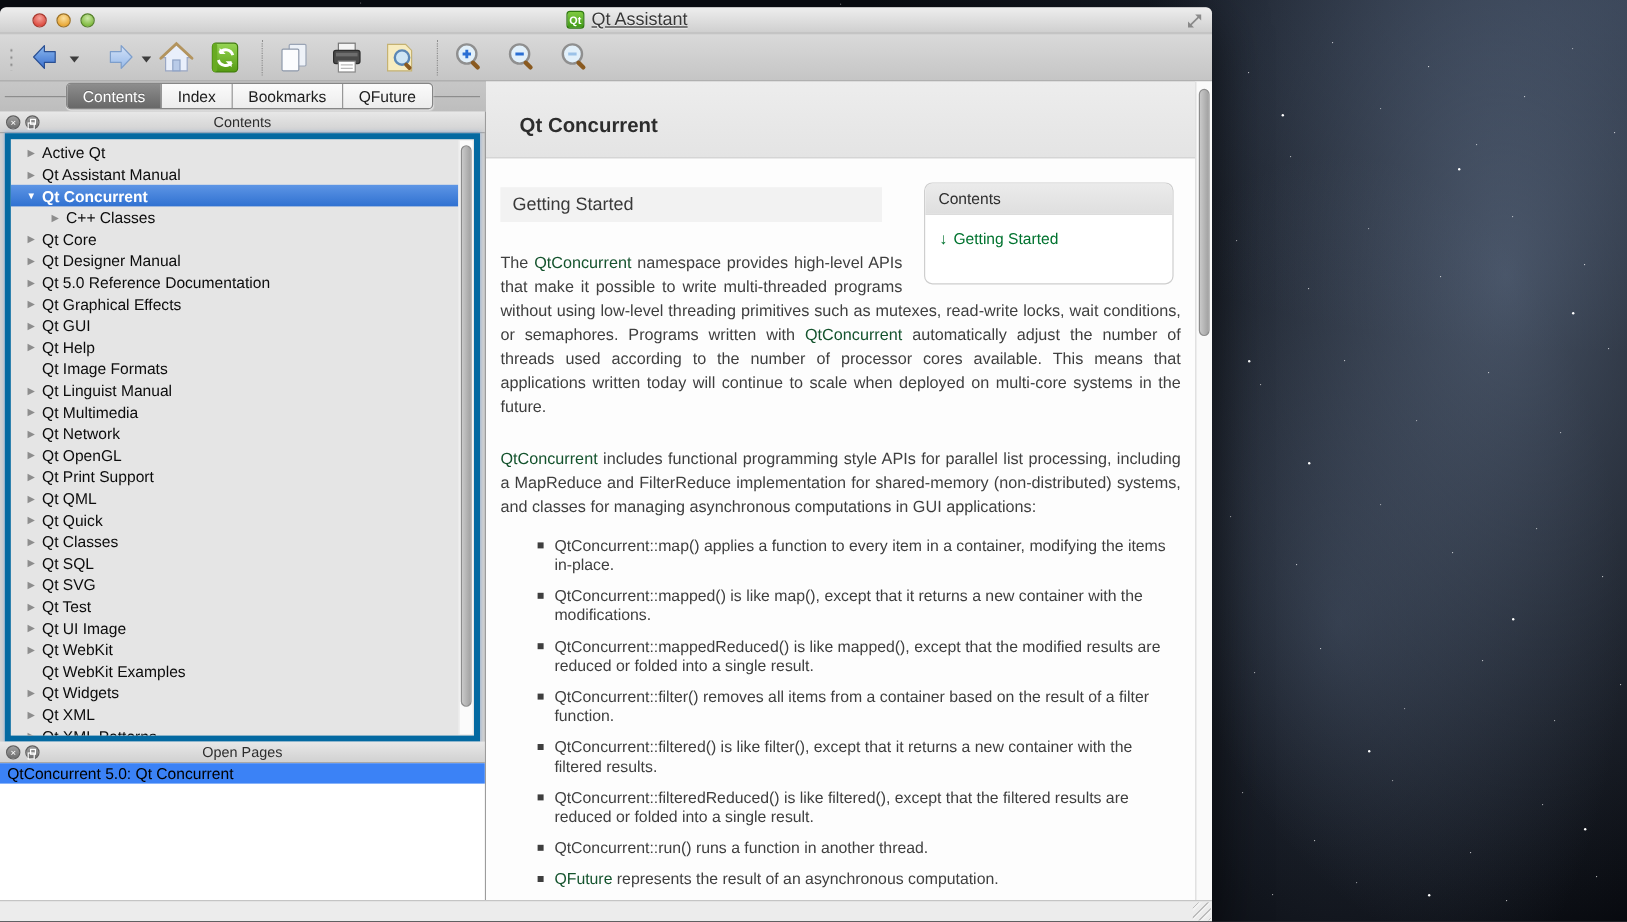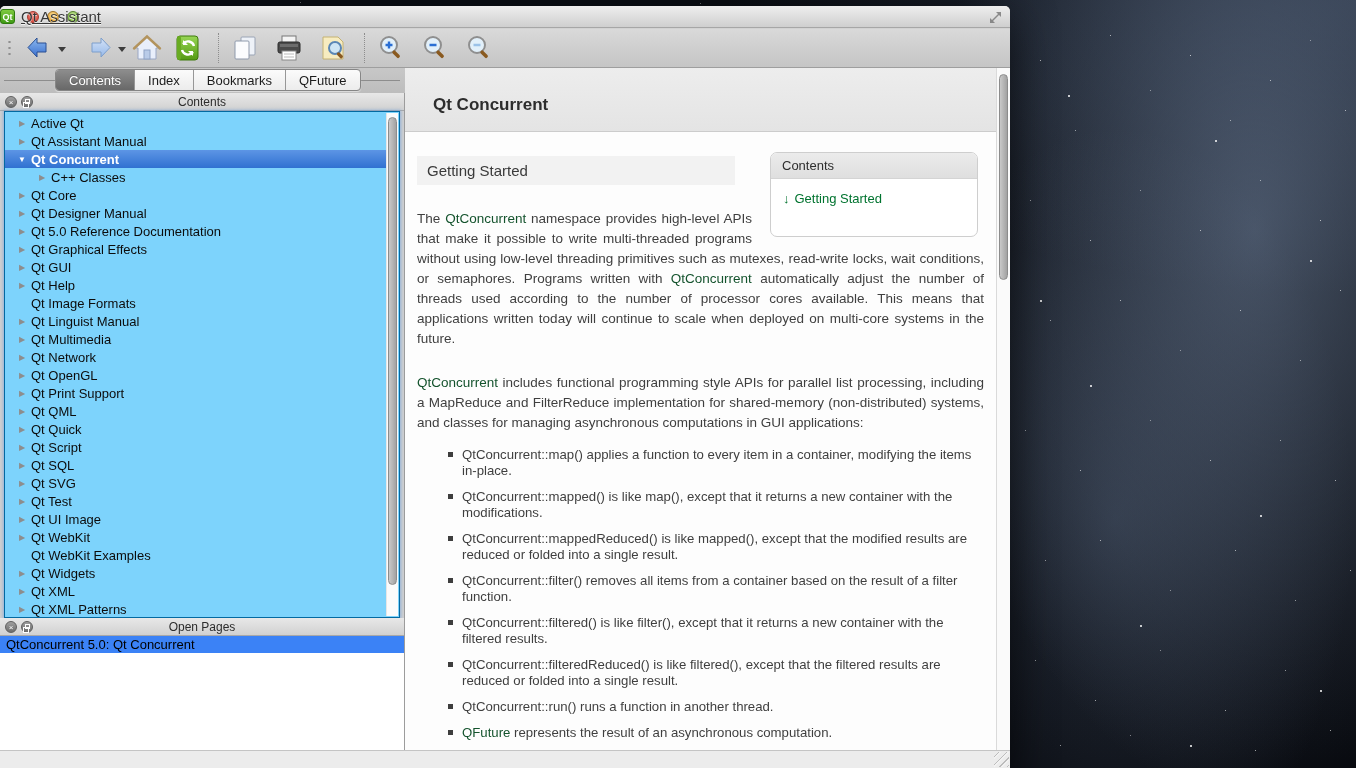--- a/index.html
+++ b/index.html
@@ -48,21 +48,21 @@
     border-radius:5px 5px 0 0; background:#d2d2d2; overflow:hidden;
     box-shadow:0 14px 44px rgba(0,0,0,.6); }
   .titlebar { position:absolute; top:0; left:0; right:0; height:22px;
     background:linear-gradient(#eeeeee,#cfcfcf); border-bottom:1px solid #a6a6a6;
     border-radius:5px 5px 0 0; }
   .traffic { position:absolute; left:27px; top:5px; display:flex; gap:8px; }
   .tl { width:12px; height:12px; border-radius:50%; display:inline-block; }
   .tl.red    { background:radial-gradient(circle at 50% 32%, #f5a29a, #dd4f44 72%); border:1px solid #a8392f; }
   .tl.yellow { background:radial-gradient(circle at 50% 32%, #fadf9d, #e9a93a 72%); border:1px solid #9d7124; }
   .tl.green  { background:radial-gradient(circle at 50% 32%, #cbe8a6, #82bb43 72%); border:1px solid #55812a; }
-  .title-group { position:absolute; inset:0; display:flex; align-items:center; gap:6px; }
+  .title-group { position:absolute; inset:0; display:flex; align-items:center; justify-content:center; gap:6px;padding-left:35px; }
   .qt-badge { width:15px; height:15px; border-radius:3px; color:#fff; font-size:9px; font-weight:bold;
     display:flex; align-items:center; justify-content:center;
     background:linear-gradient(#7fca40,#3f9a15); border:1px solid #2f7a0e; }
   .title-text { font-size:15px; color:#383838; text-shadow:0 1px 0 rgba(255,255,255,.7);text-decoration:underline; }
   .fs-icon { position:absolute; right:8px; top:5px; width:13px; height:13px; opacity:.75; }
 
   .toolbar { position:absolute; top:23px; left:0; right:0; height:39px;
     background:linear-gradient(#d9d9d9,#c5c5c5); border-bottom:1px solid #9e9e9e; }
   .tool-handle { position:absolute; left:7px; top:10px; width:5px; height:20px;
     background-image:radial-gradient(circle, #8f8f8f 1px, transparent 1.3px);
@@ -90,21 +90,21 @@
   .dock-header { position:absolute; left:0; right:0; height:18px;
     background:linear-gradient(#e8e8e8,#d1d1d1); border-bottom:1px solid #a8a8a8;
     display:flex; align-items:center; justify-content:center; font-size:12px; color:#2d2d2d; }
   .dock-btns { position:absolute; left:5px; top:3px; display:flex; gap:4px; }
   .dock-btn { width:12px; height:12px; border-radius:50%; color:#fff; font-size:8px; line-height:12px;
     text-align:center; background:linear-gradient(#a0a0a0,#6d6d6d); border:1px solid #5f5f5f; }
   .float-glyph { display:block; margin:2px auto 0; width:5px; height:5px; border:1px solid #fff; position:relative; }
   .float-glyph::after { content:""; position:absolute; left:-3px; top:2px; width:4px; height:4px; border:1px solid #fff; }
 
   .tree-wrap { position:absolute; top:18px; left:4px; right:4px; height:507px;
-    background:#7dd3fc; border:1px solid #0369a1; box-shadow:0 0 3px 1px rgba(106,158,222,.6); overflow:hidden; }
+    background:#e5e5e5; border:5px solid #0369a1; box-shadow:0 0 3px 1px rgba(106,158,222,.6); overflow:hidden; }
   .tree-rows { position:absolute; top:2px; left:0; right:13px; bottom:0; }
   .trow { height:18px; display:flex; align-items:center; font-size:13px; color:#0c0c0c; padding-left:8px; }
   .trow .arrow { width:18px; text-align:center; font-size:8px; color:#8d8d8d; }
   .trow .arrow::before { content:"▶"; }
   .trow.expanded .arrow::before { content:"▼"; }
   .trow.no-arrow .arrow::before { visibility:hidden; }
   .trow.child { padding-left:28px; }
   .trow.selected { background:linear-gradient(#5d95e5,#3071d1); color:#fff; font-weight:bold; }
   .trow.selected .arrow { color:#fff; }
   .vtrack { position:absolute; right:1px; top:1px; bottom:1px; width:12px; background:#fbfbfb; border-left:1px solid #e6e6e6; }
@@ -390,21 +390,21 @@
             <span class="lbl">Qt QML</span>
           </div>
 
           <div class="trow">
             <span class="arrow"></span>
             <span class="lbl">Qt Quick</span>
           </div>
 
           <div class="trow">
             <span class="arrow"></span>
-            <span class="lbl">Qt Script</span>
+            <span class="lbl">Qt Classes</span>
           </div>
 
           <div class="trow">
             <span class="arrow"></span>
             <span class="lbl">Qt SQL</span>
           </div>
 
           <div class="trow">
             <span class="arrow"></span>
             <span class="lbl">Qt SVG</span>

